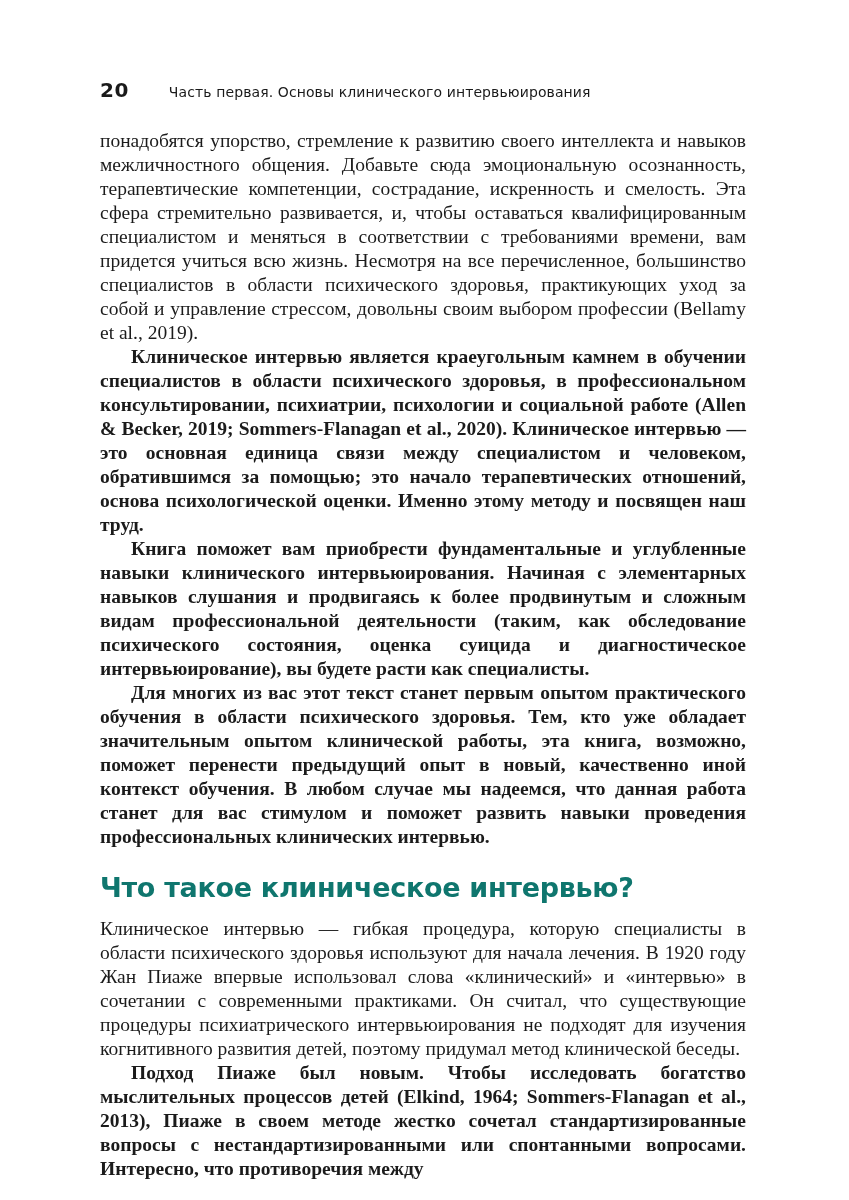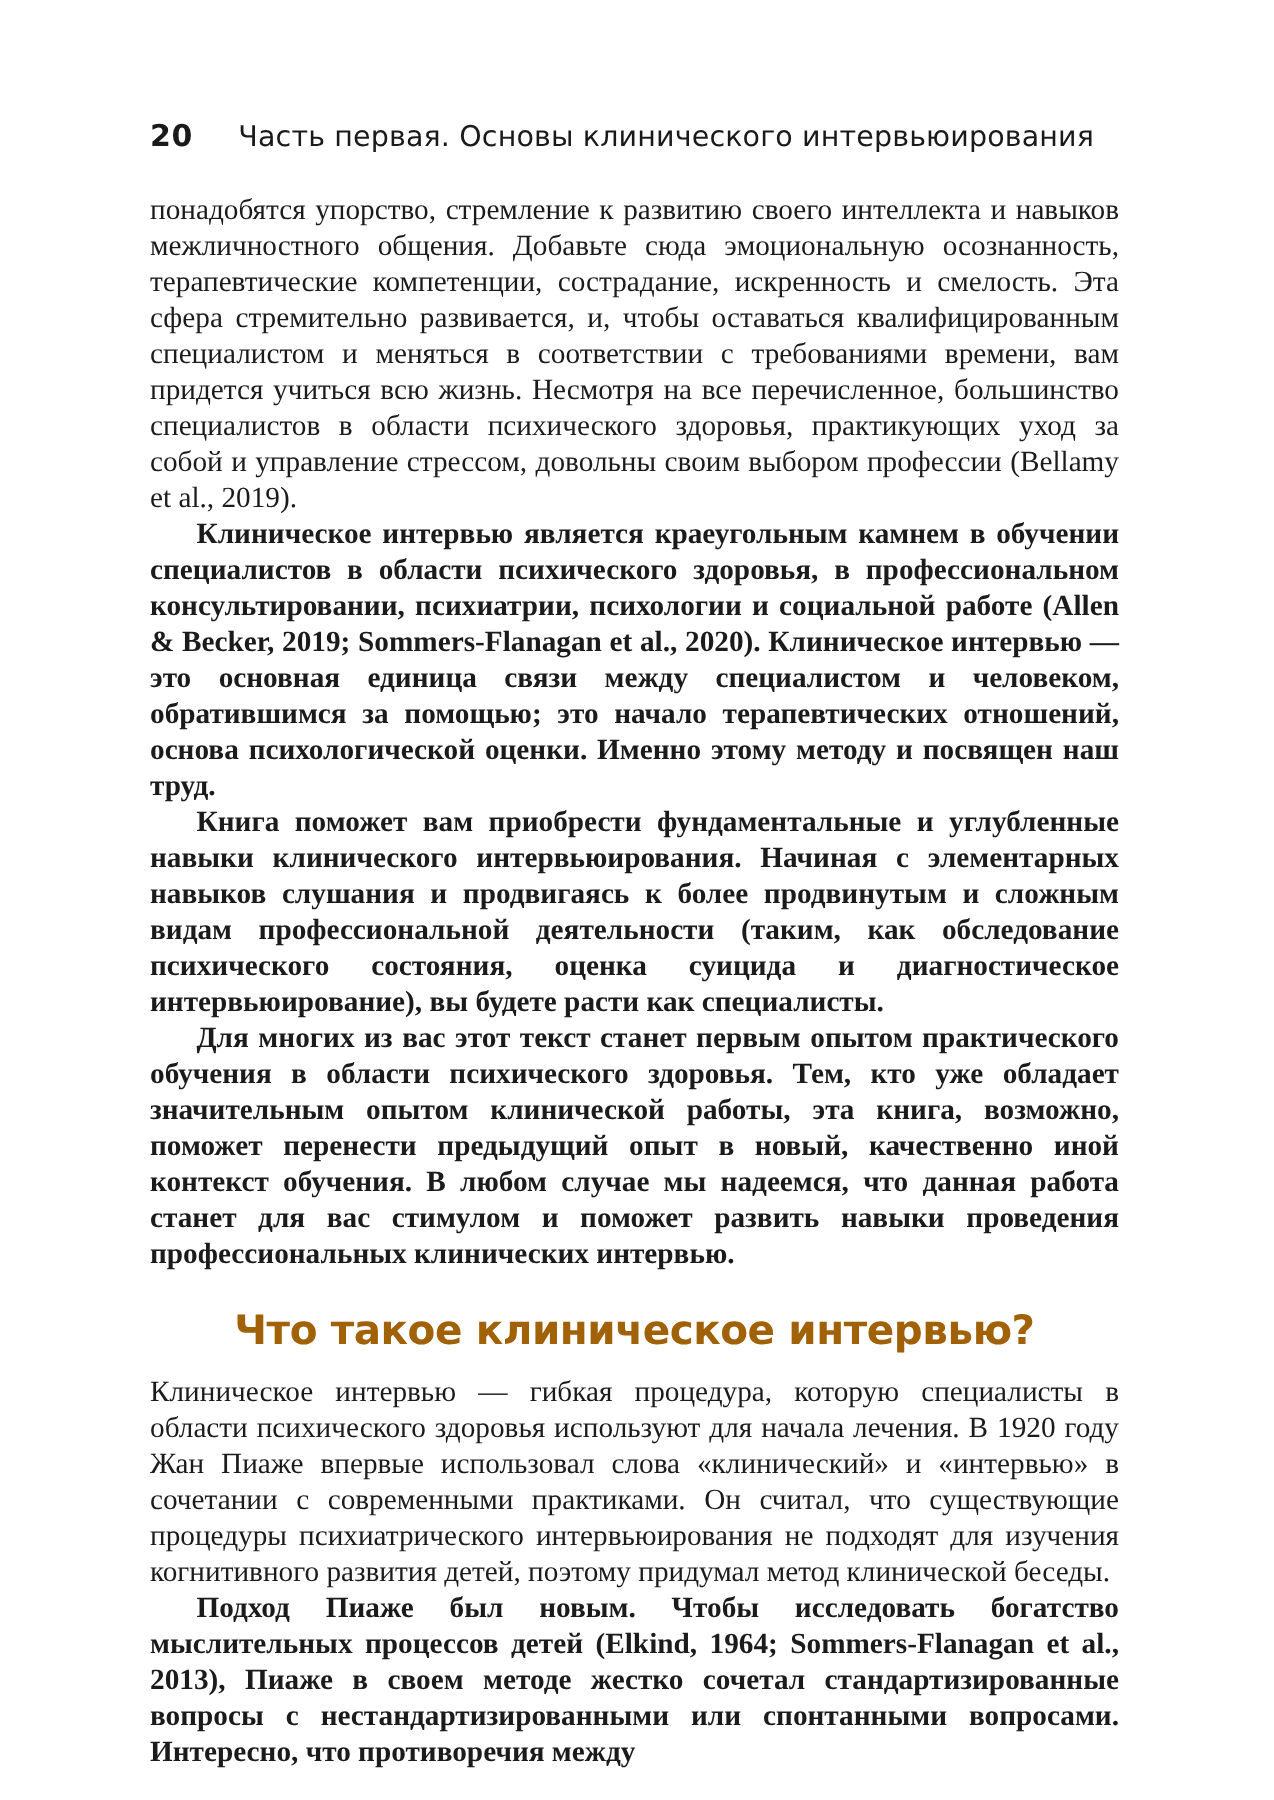--- a/index.html
+++ b/index.html
@@ -27,22 +27,22 @@
     font-family: "DejaVu Sans", "Liberation Sans", sans-serif;
     color: #1a1a1a;
     white-space: nowrap;
   }
   .running-head .folio {
     font-size: 20px;
     font-weight: 700;
     letter-spacing: 0.5px;
   }
   .running-head .rh-title {
-    margin-left: 30px;
-    font-size: 19px;
+    margin-left: 40px;
+    font-size: 14px;
     font-weight: 400;
     letter-spacing: 0.1px;
   }
   
   .text-column {
     position: absolute;
     top: 129px;
     left: 100px;
     width: 646px;
     font-family: "Liberation Serif", "DejaVu Serif", serif;
@@ -61,22 +61,22 @@
     text-indent: 31px;
     font-weight: bold;
   }
   
   .section-heading {
     font-family: "DejaVu Sans", "Liberation Sans", sans-serif;
     font-weight: 700;
     font-size: 27px;
     line-height: 32px;
     letter-spacing: -0.3px;
-    color: #a16207;
-    text-align: center;
+    color: #0f766e;
+    text-align: left;
     text-indent: 0;
     margin: 23px 0 13px 0;
   }
 </style>
 </head>
 <body>
 
 <div class="page">
 
   <div class="running-head">

